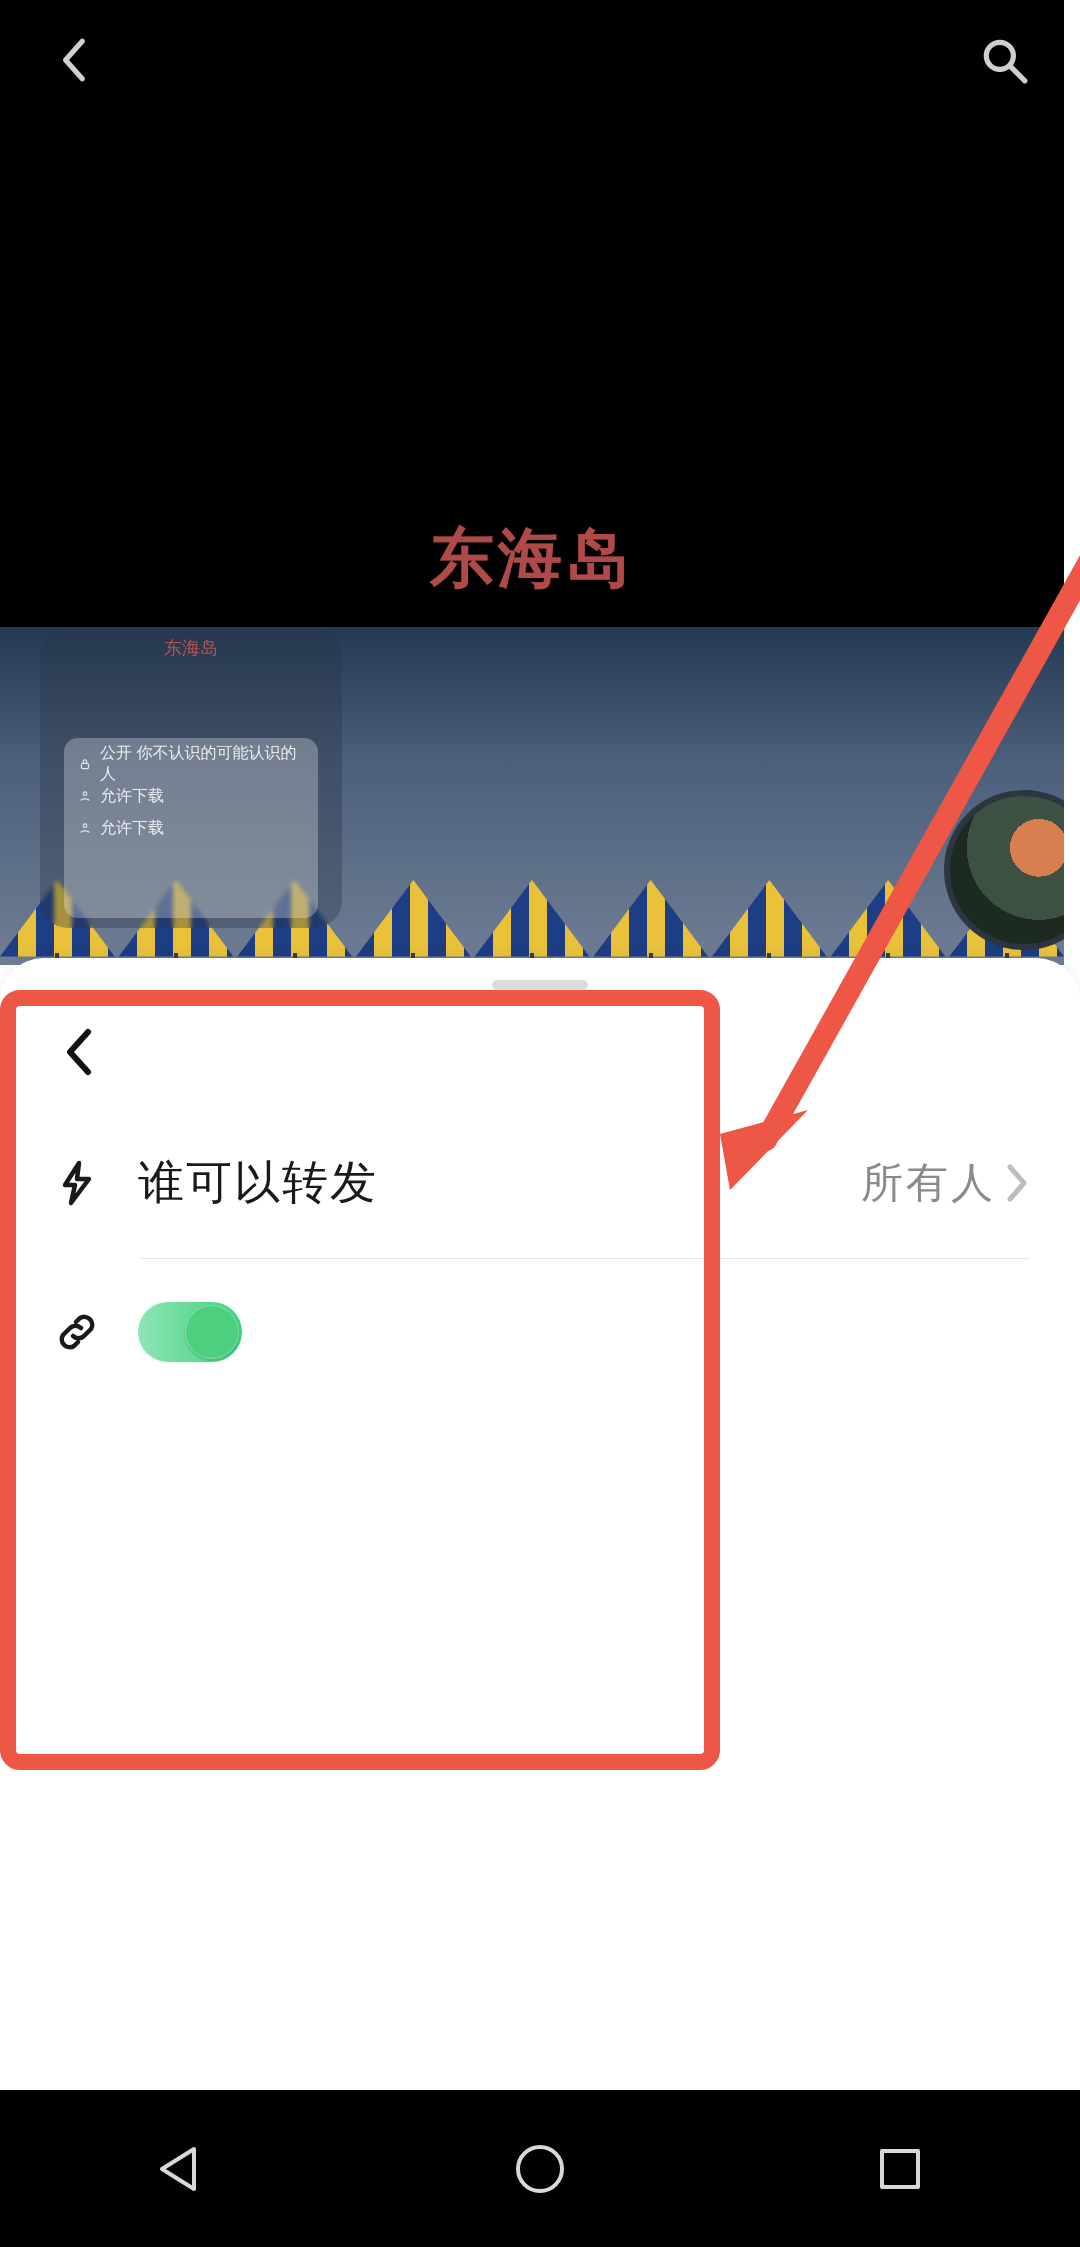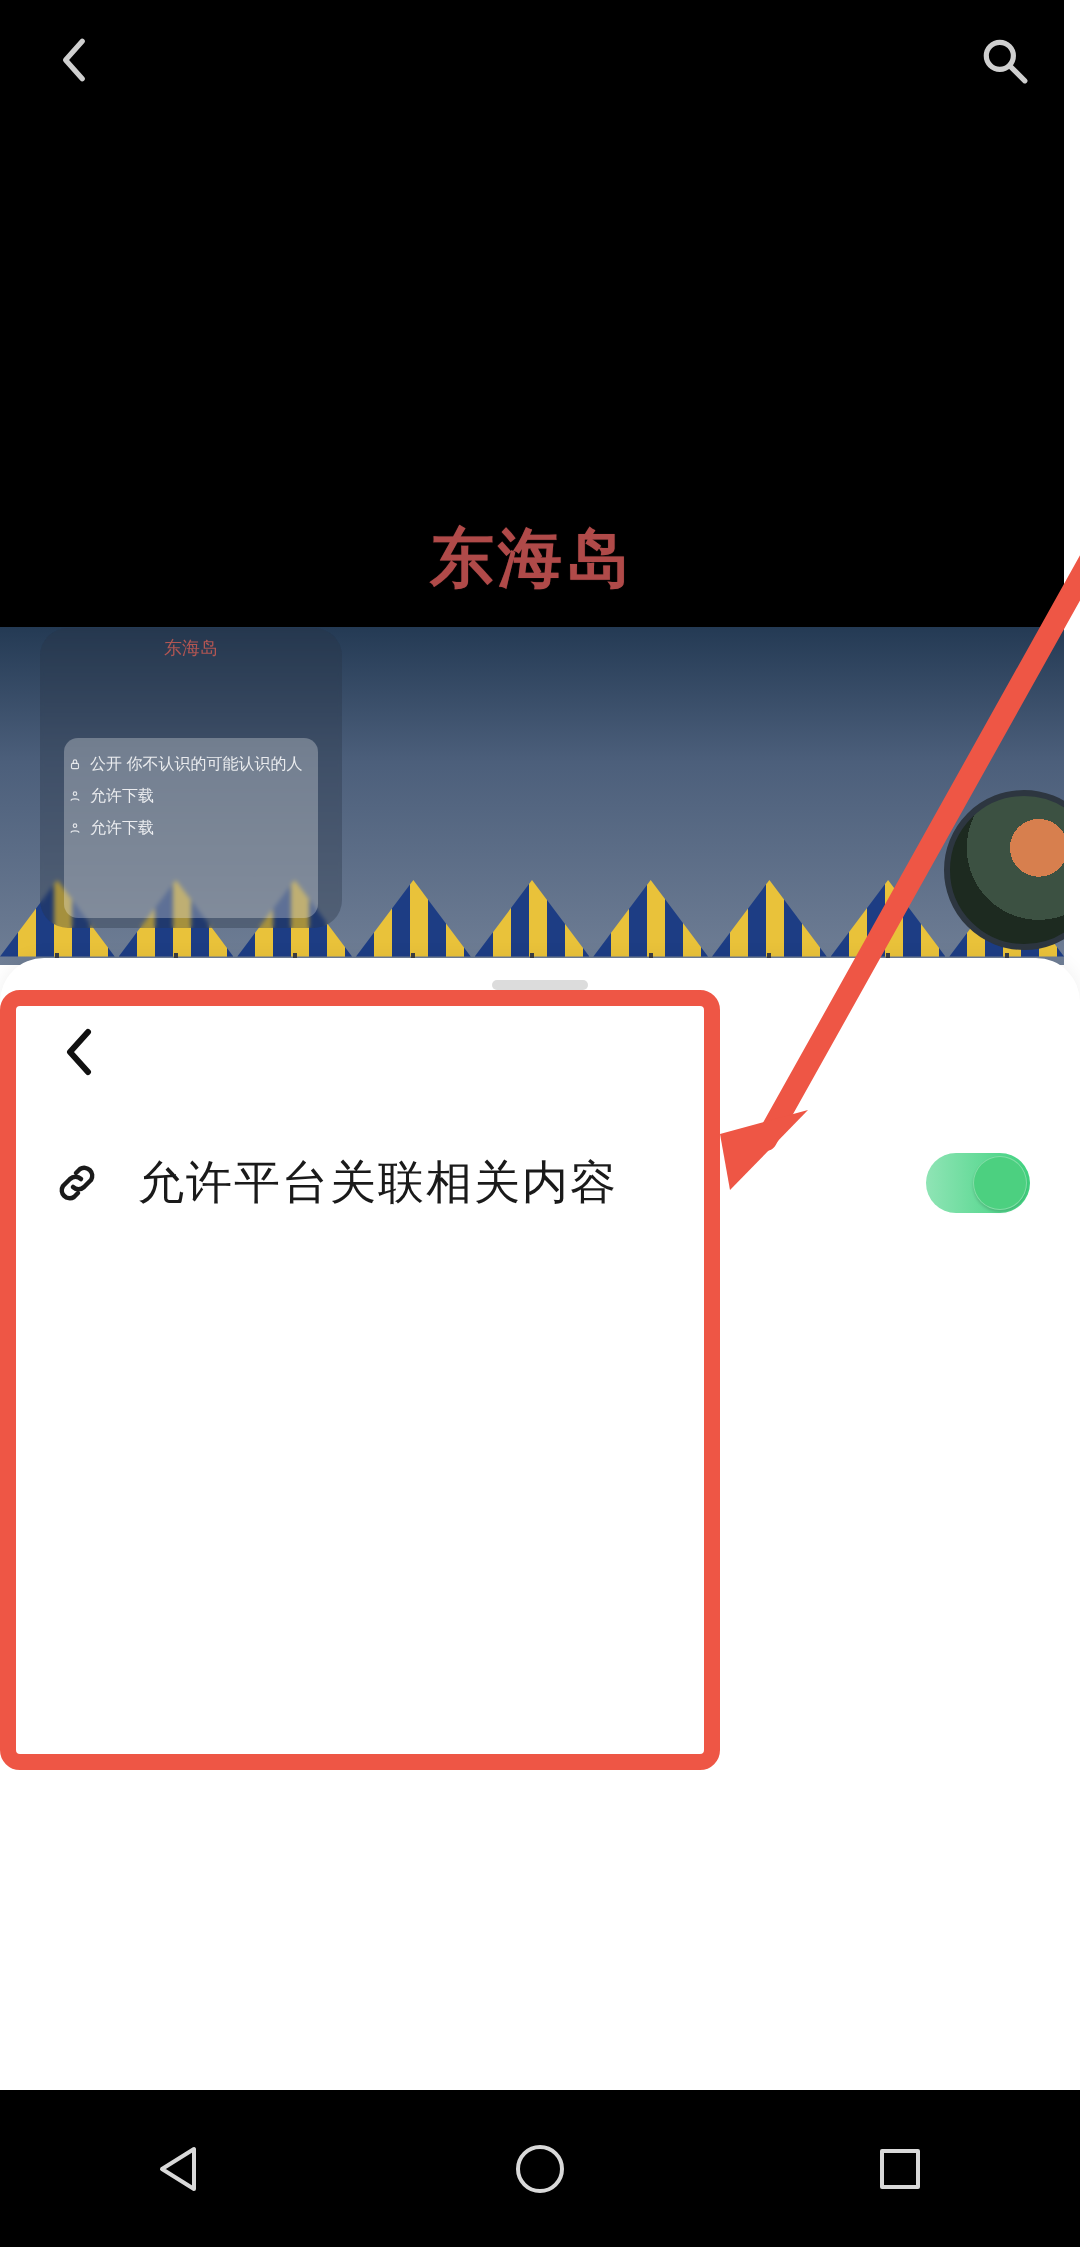--- a/index.html
+++ b/index.html
@@ -85,21 +85,21 @@
     border-radius:28px;
     background: rgba(40,52,70,0.35);
     backdrop-filter: blur(2px);
     overflow:hidden;
   }
   .mini-inner-sheet{
     position:absolute;
     left:24px; right:24px; top:110px; bottom:10px;
     background: rgba(255,255,255,0.28);
     border-radius:14px;
-    padding:10px 4px;
+    padding:10px 14px;
     font-size:16px;
     color:rgba(255,255,255,0.85);
   }
   .mini-row{ display:flex; align-items:center; gap:8px; height:32px; }
   .mini-ico{ width:14px; height:14px; flex:0 0 14px; }
   .mini-title{
     position:absolute; top:8px; left:0; right:0; text-align:center;
     font-size:18px; color:#b25653; font-weight:500;
   }
 
@@ -271,30 +271,45 @@
   <div class="sheet">
     <div class="grabber"></div>
     <div class="sheet-back">
       <svg viewBox="0 0 32 48">
           <polyline points="24,4 6,24 24,44"></polyline>
         </svg>
     </div>
 
     <div class="menu">
 
+      <div class="row">
+        <span class="row-ico">
+          <svg viewBox="0 0 48 48">
+              <path d="M26 4 L12 26 H22 L18 44 L36 20 H24 Z"></path>
+            </svg>
+        </span>
+        <span class="row-label">谁可以转发</span>
+        <span class="row-value">
+          <span>所有人</span>
+          <span class="chev">
+            <svg viewBox="0 0 26 40">
+                <polyline points="6,4 20,20 6,36"></polyline>
+              </svg>
+          </span>
+        </span>
+      </div>
 
 
       <div class="row">
         <span class="row-ico">
           <svg viewBox="0 0 48 48">
               <path d="M20 28a8 8 0 0 0 11 0l7-7a8 8 0 0 0-11-11l-4 4"></path>
               <path d="M28 20a8 8 0 0 0-11 0l-7 7a8 8 0 0 0 11 11l4-4"></path>
             </svg>
         </span>
-        <span class="row-label">允许平台关联相关内容</span>
         <span class="toggle"></span>
       </div>
 
     </div>
   </div>
 
   <div class="anno-box" id="anno-box" style="left: 0px; top: 990px; width: 720px; height: 780px;"></div>
   <div class="anno-arrow" id="anno-arrow" style="left: 720px; top: 550px; width: 380px; height: 640px;">
     <svg viewBox="0 0 380 640" preserveAspectRatio="none">
       <defs></defs>

